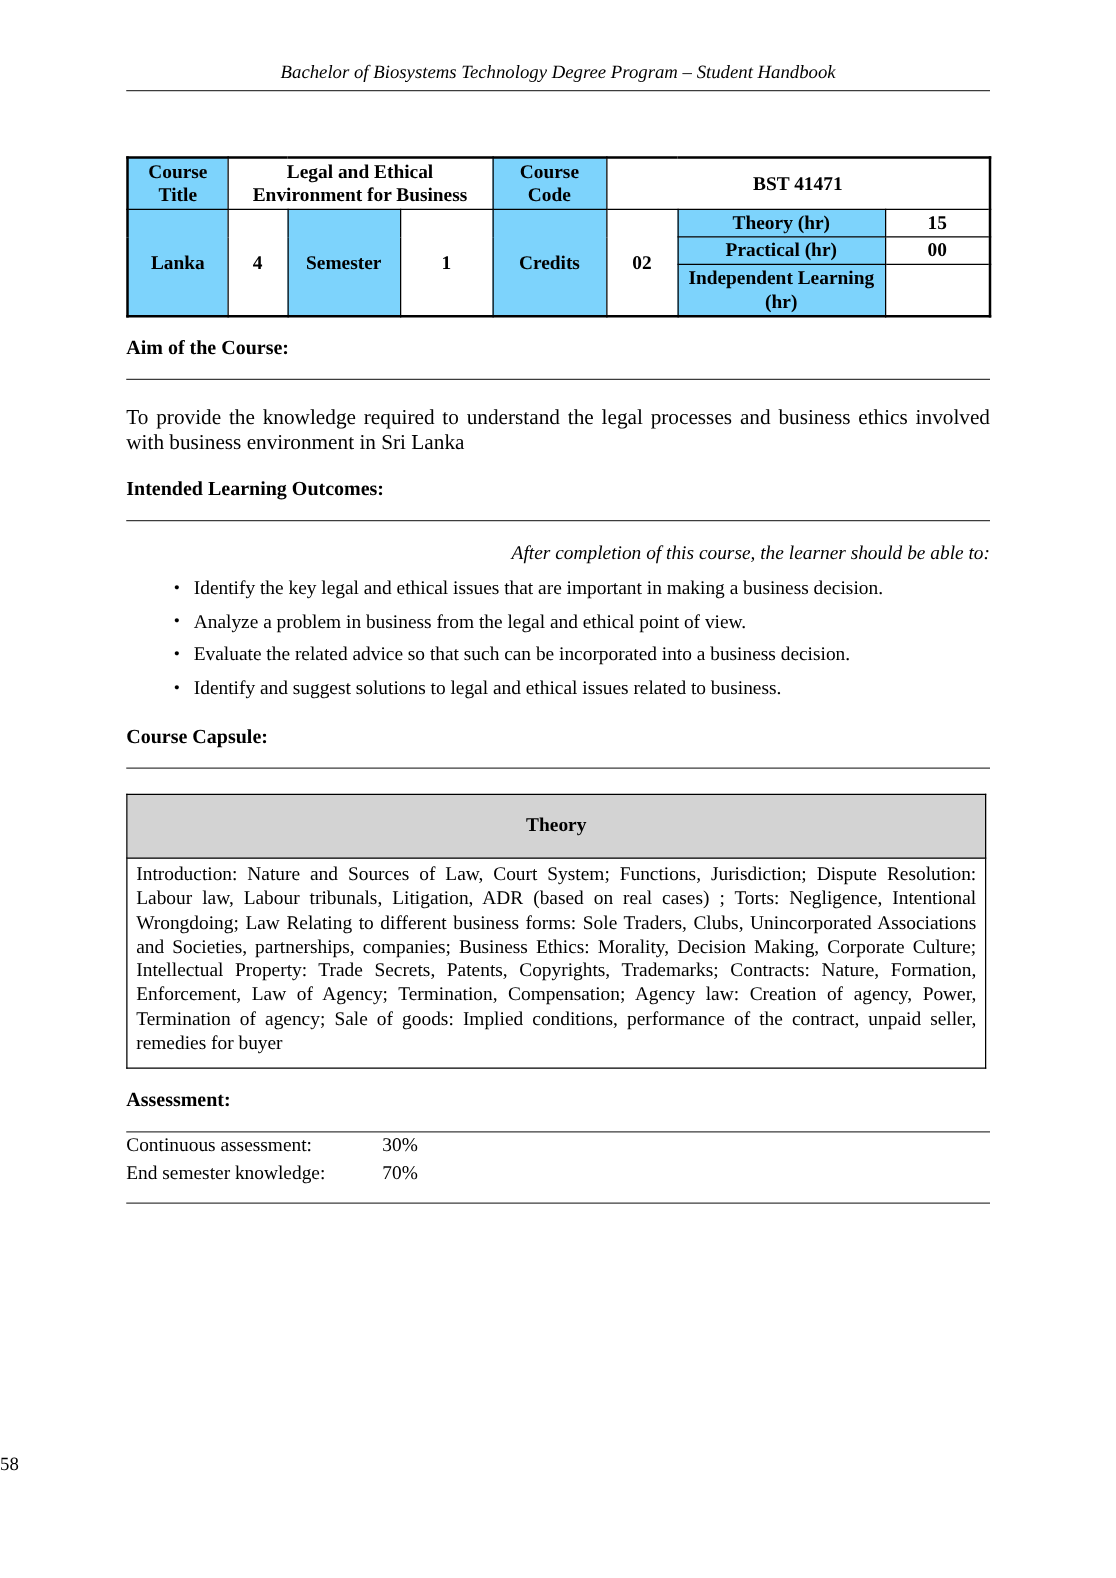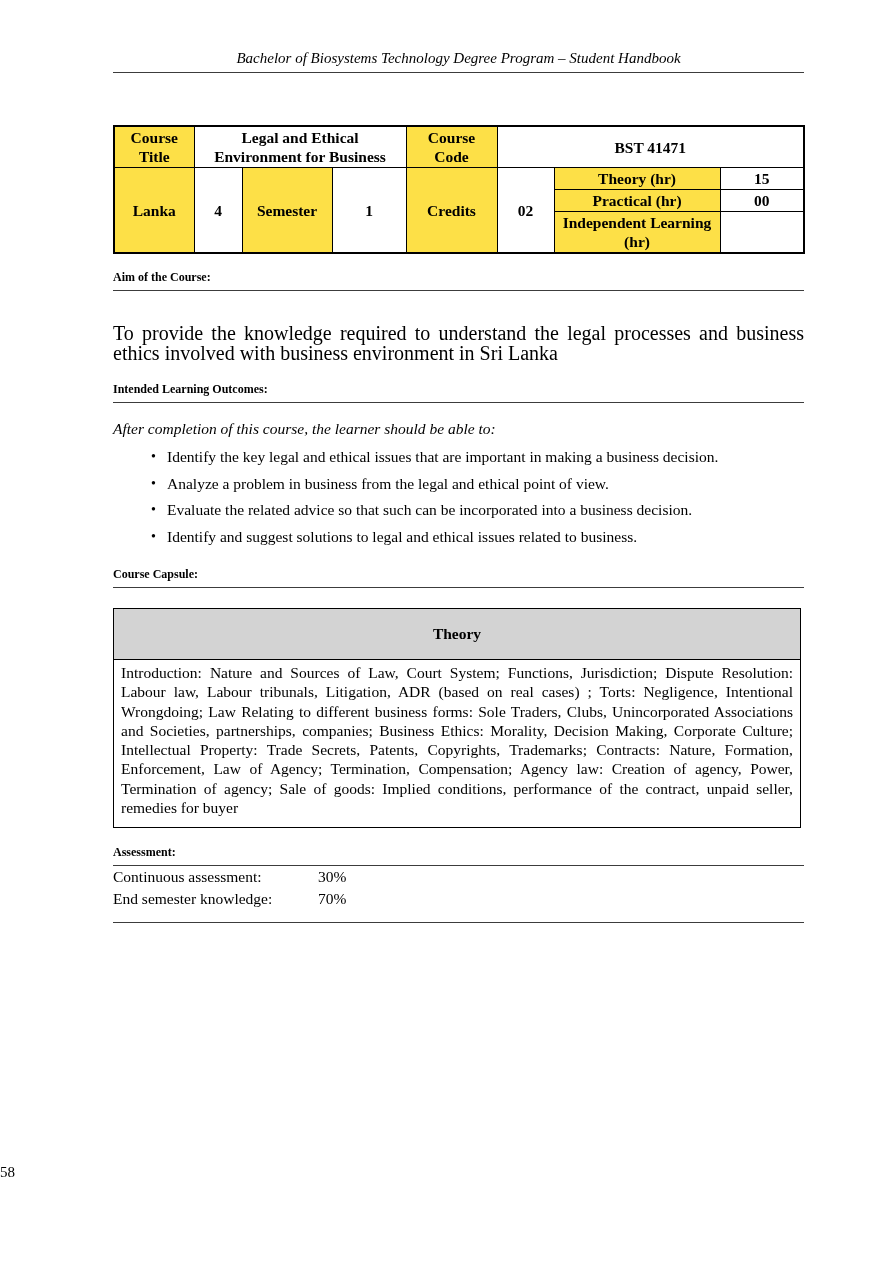--- a/index.html
+++ b/index.html
@@ -5,21 +5,21 @@
   * { margin: 0; padding: 0; box-sizing: border-box; }
   html, body { background: #ffffff; }
   body {
     width: 893px; height: 1262px;
     position: relative;
     font-family: "Liberation Serif", serif;
     color: #000;
   }
   .content {
     position: absolute;
-    left: 113px; top: 0;
+    left: 101px; top: 0;
     width: 691px;
   }
 
   
   .page-header {
     margin-top: 50px;
     text-align: center;
     font-style: italic;
     font-size: 15px;
     padding-bottom: 5px;
@@ -36,48 +36,49 @@
   }
   table.info-table td {
     border: 1px solid #000;
     text-align: center;
     vertical-align: middle;
     font-weight: bold;
     font-size: 15.5px;
     line-height: 19px;
     padding: 1px 3px;
   }
-  .gray { background: #fde047; }
+  .gray { background: #7dd3fc; }
   tr.r1 { height: 39px; }
   tr.r2 { height: 21px; }
   tr.r3 { height: 21px; }
   tr.r4 { height: 40px; }
 
   
   .section-heading {
     font-weight: bold;
-    font-size: 12px;
-    padding-bottom: 5px;
+    font-size: 16px;
+    padding-bottom: 15px;
     border-bottom: 1px solid #3c3c3c;
   }
   .h-aim        { margin-top: 16px; }
   .h-ilo        { margin-top: 19px; }
   .h-capsule    { margin-top: 17px; }
   .h-assessment { margin-top: 17px; }
 
   .para {
-    margin-top: 32px;
-    font-size: 20px;
+    margin-top: 20px;
+    font-size: 17px;
     line-height: 20px;
     text-align: justify;
   }
   .ilo-intro {
     margin-top: 17px;
     font-style: italic;
     font-size: 15.5px;
+    text-align: right;
   }
   ul.ilo-list {
     margin-top: 6px;
     list-style: none;
     padding-left: 38px;
   }
   ul.ilo-list li {
     font-size: 15.5px;
     line-height: 26.5px;
     position: relative;

